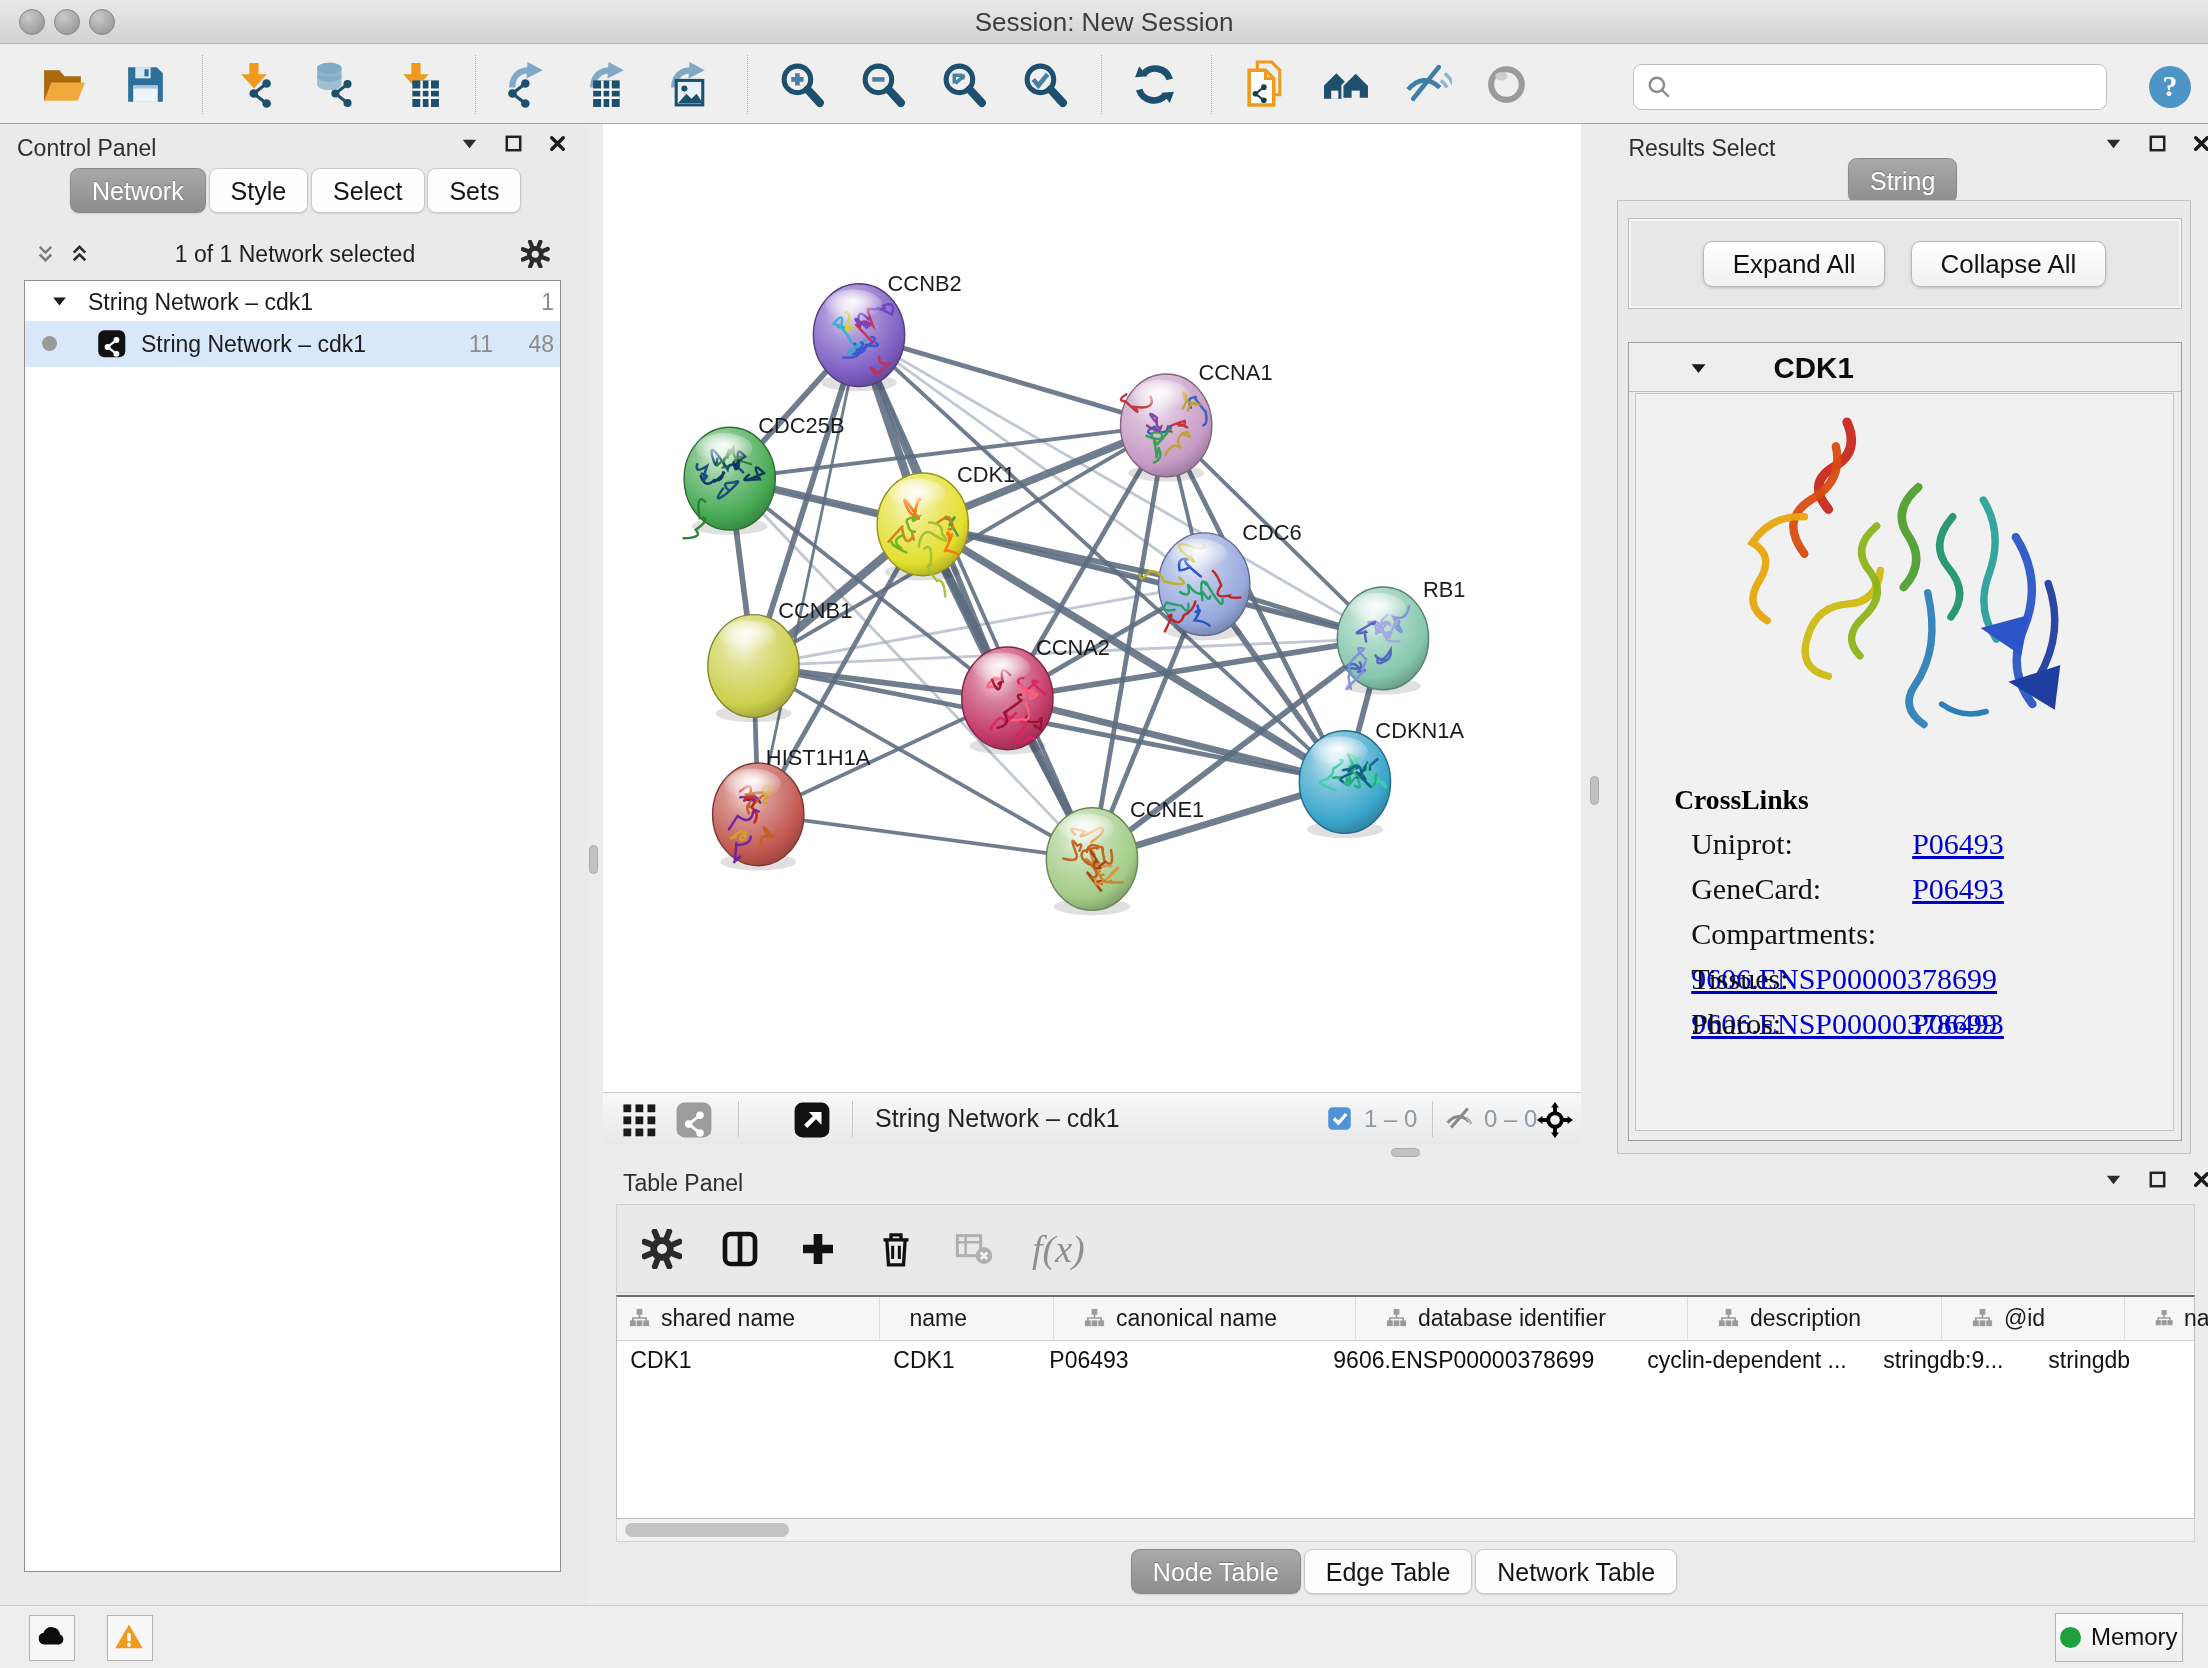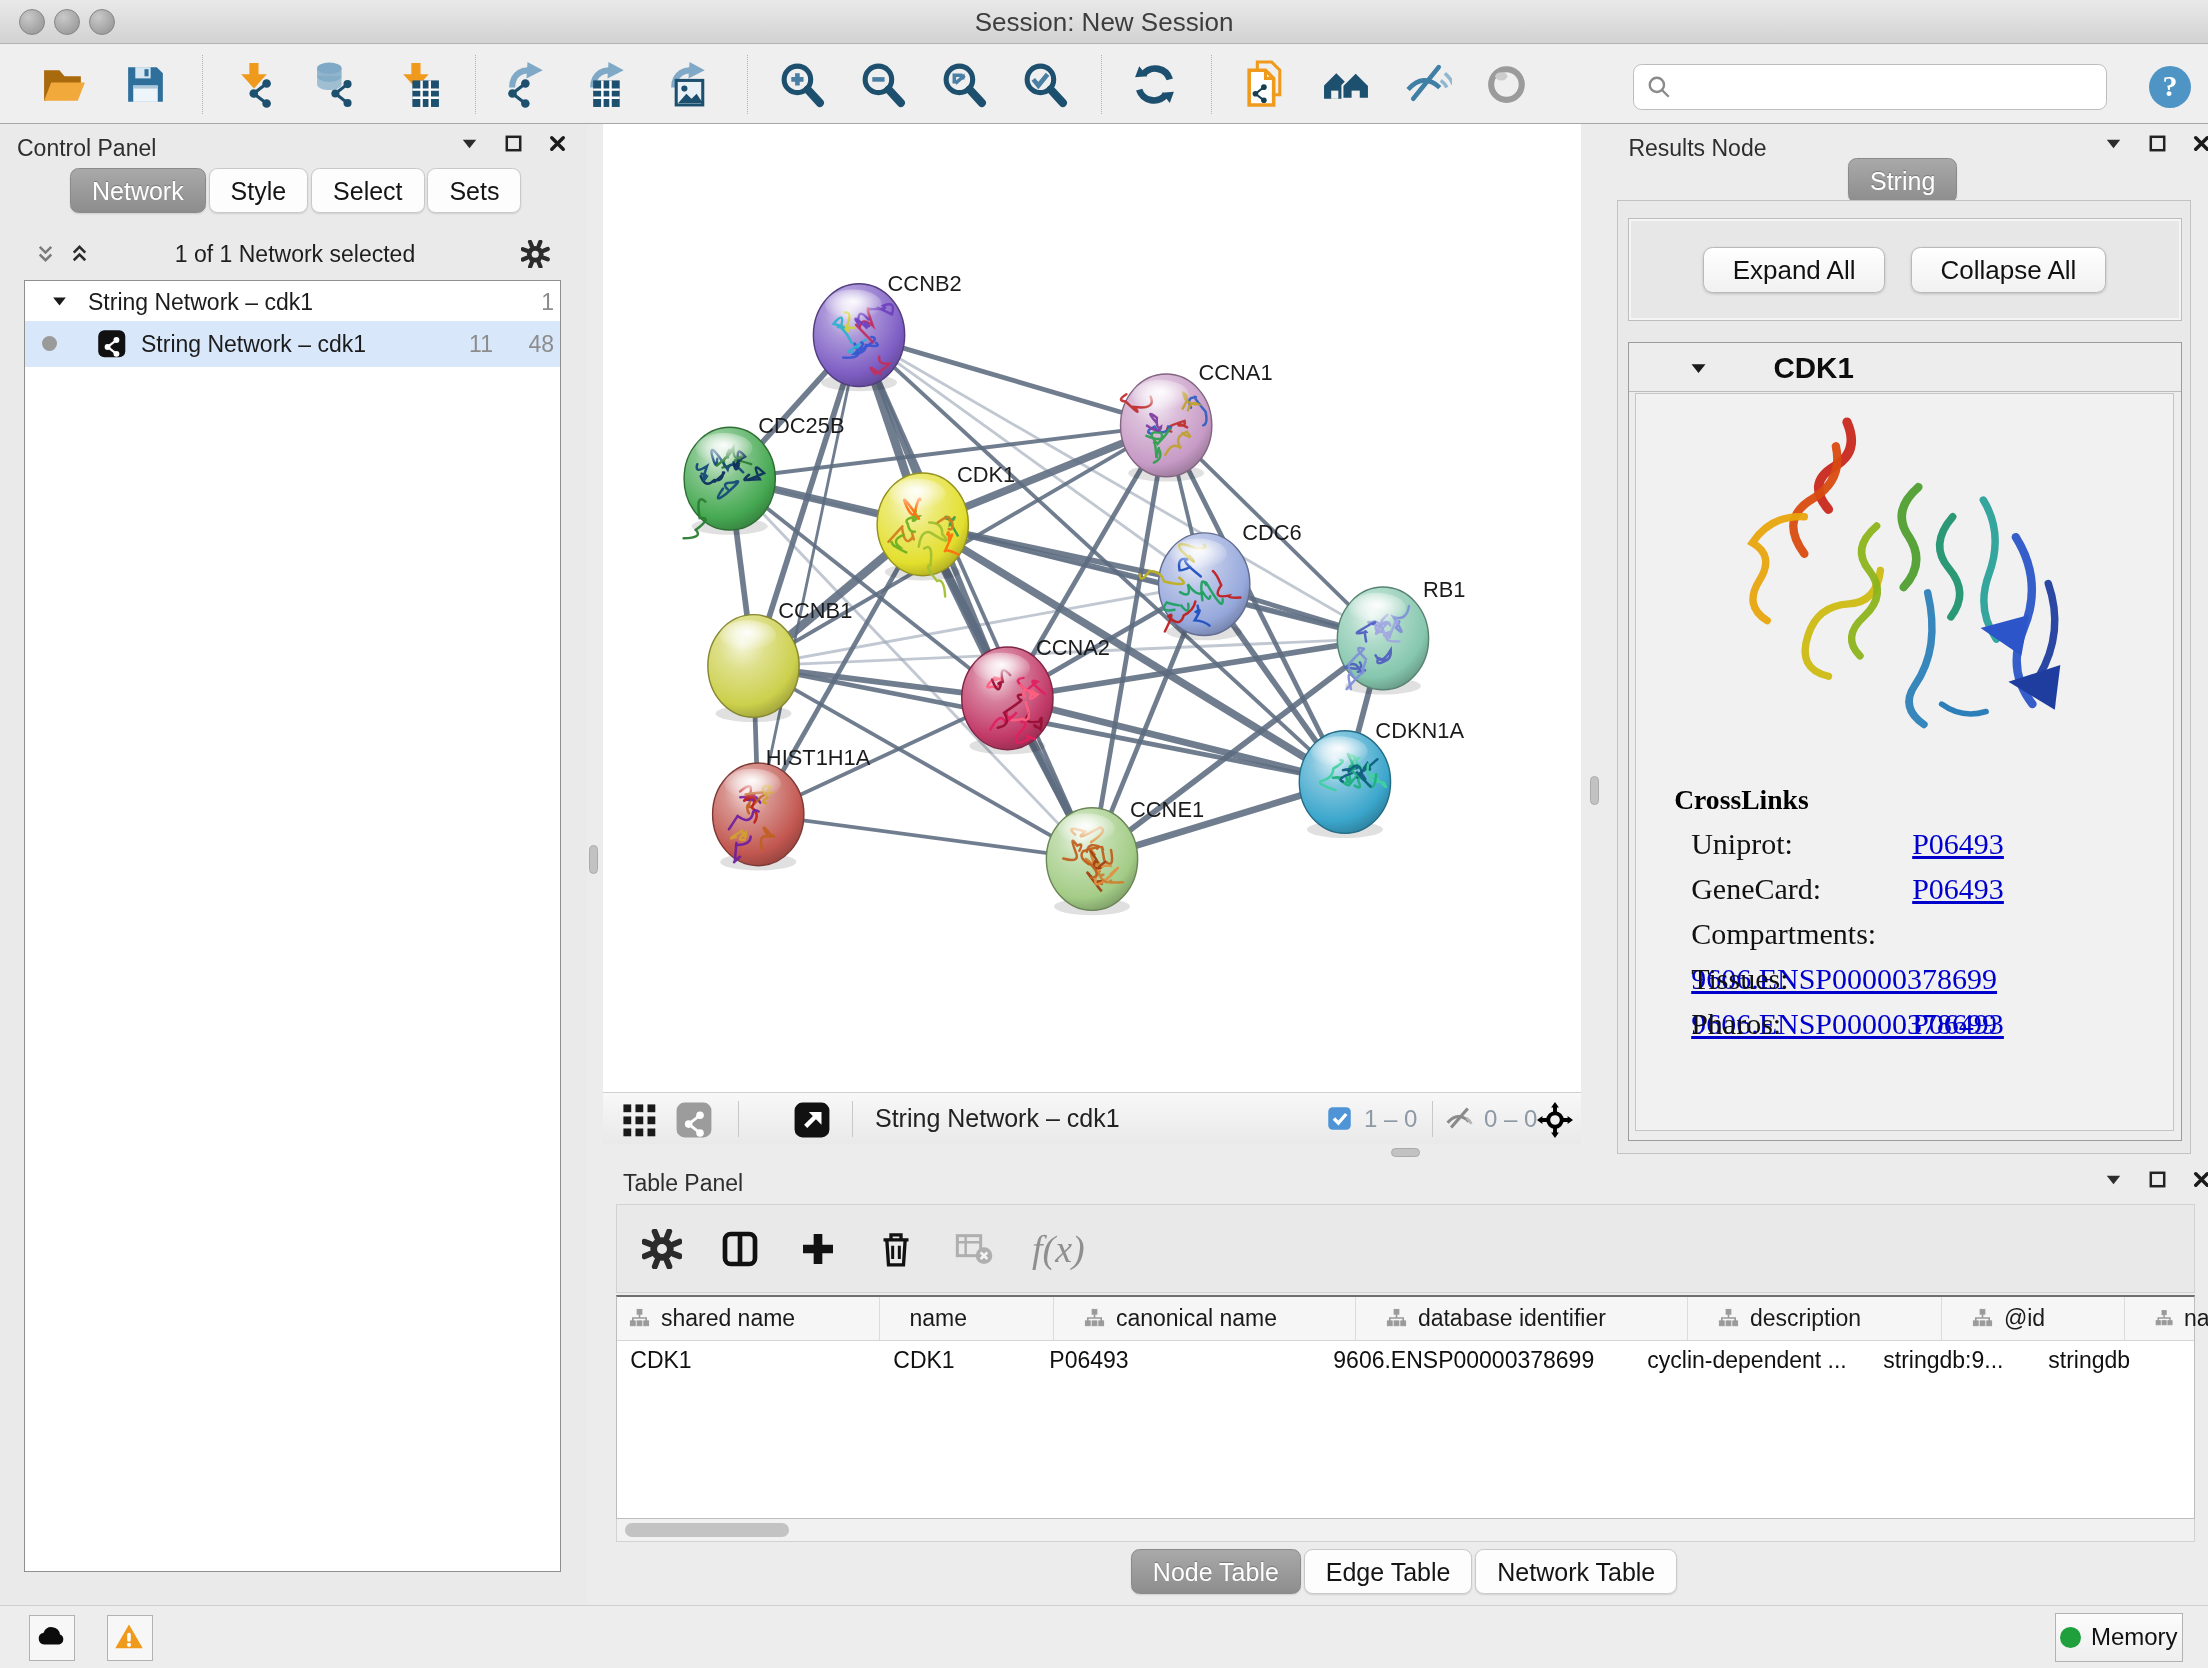--- a/index.html
+++ b/index.html
@@ -69,21 +69,21 @@
   .nb-count { position:absolute; top:12.4px; font-size:24px; color:#8d99a5; }
   .badge24 { position:absolute; width:38px; height:38px; top:7.6px; }
   .badge24 svg { width:100%; height:100%; }
 
   
   .results-panel { position:absolute; left:1617px; top:124px; width:592px; height:1037px; }
   .rp-header { position:absolute; left:11.4px; top:11.4px; }
   .rp-tab { position:absolute; left:231px; top:34px; }
   .rp-outer { position:absolute; left:0px; top:76px; width:574px; height:954px; background:#e9e9e9;
     border:1px solid #c2c2c2; }
-  .rp-buttons { position:absolute; left:9.5px; top:17px; width:554px; height:103px; background:#e7e7e7;
+  .rp-buttons { position:absolute; left:9.5px; top:17px; width:554px; height:91px; background:#e7e7e7;
     border:1px solid #bdbdbd; box-shadow:inset 0 0 0 1.9px #f5f5f5; display:flex; justify-content:center;
     align-items:center; gap:26px; }
   .rp-btn { padding:0 28.5px; height:46px; line-height:44px; font-size:26px; background:linear-gradient(#ffffff,#f1f1f1);
     border:1px solid #b9b9b9; border-radius:9.5px; box-shadow:0 1px 2.9px rgba(0,0,0,.18); color:#111; }
   .rp-section { position:absolute; left:9.5px; top:141px; width:554px; height:799px; background:#ededed;
     border:1.9px solid #9c9c9c; }
   .rp-sec-head { position:relative; height:49px; border-bottom:1px solid #bcbcbc; }
   .rp-gene { position:absolute; left:145px; top:7.6px; font-size:29.5px; font-weight:bold; color:#0d0d0d; }
   .rp-inner { position:absolute; left:6.7px; top:50px; right:6.7px; bottom:9.5px; background:#f1f1f1;
     border:1px solid #c5c5c5; overflow:hidden; }
@@ -740,21 +740,21 @@
   <span class="mini-ic" style="position:absolute;left:934px;top:8.6px;width:36px;height:36px">
       <svg viewBox="0 0 24 24">
         <circle cx="12" cy="12" r="4.5" stroke="#000" stroke-width="2.6" fill="none"></circle>
         <path d="M12 3v5M12 16v5M3 12h5M16 12h5" stroke="#000" stroke-width="2.6"></path>
         <path d="M12 0l2.6 3.6h-5.2zM12 24l2.6-3.6h-5.2zM0 12l3.6-2.6v5.2zM24 12l-3.6-2.6v5.2z" fill="#000"></path>
       </svg>
     </span>
 </div>
 
 <div class="results-panel">
-  <div class="rp-header panel-title">Results Node</div>
+  <div class="rp-header panel-title">Results Select</div>
   <div class="panel-ctrls" style="left:485px; top:7.6px;">
     <span class="mini-ic">
         <svg viewBox="0 0 24 24">
           <path d="M5 8l7 9 7-9z" fill="#2c2c2c"></path>
         </svg>
       </span>
     <span class="mini-ic">
         <svg viewBox="0 0 24 24">
           <rect x="5" y="5" width="14" height="14" fill="none" stroke="#222" stroke-width="2.6"></rect>
         </svg>

